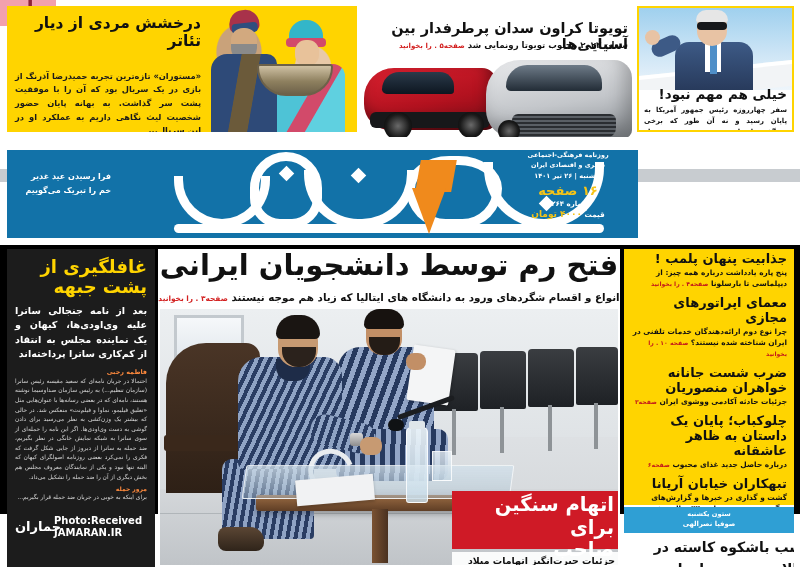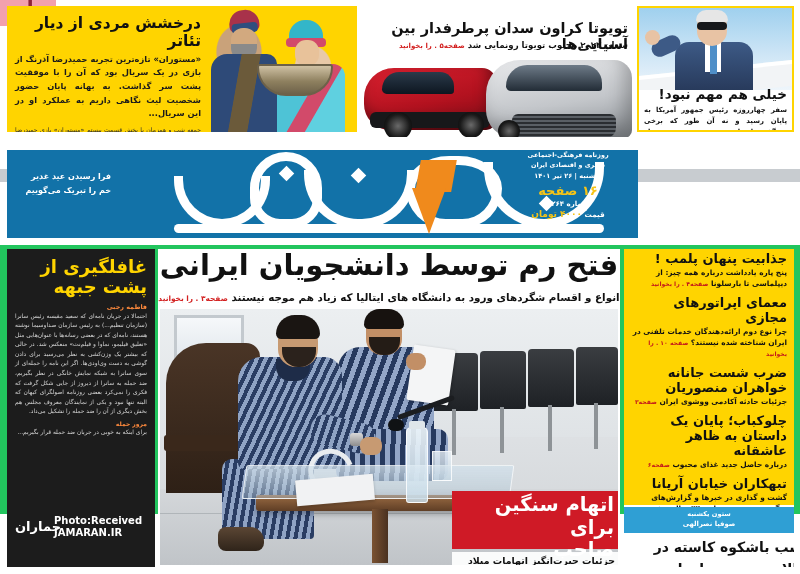--- a/index.html
+++ b/index.html
@@ -6,21 +6,21 @@
   * { box-sizing: border-box; margin: 0; padding: 0; }
   html, body {
     width: 800px; height: 574px;
     background: #ffffff;
     font-family: "DejaVu Sans", "Liberation Sans", sans-serif;
     overflow: hidden;
   }
   #page {
     position: relative;
     width: 800px; height: 514px;
-    background: #22c55e;
+    background: #000000;
   }
 
   
   .abs { position: absolute; }
 
   
   #top-strip {
     left: 0; top: 0; width: 800px; height: 137px;
     background: #ffffff;
     overflow: hidden;
@@ -75,21 +75,21 @@
   #fig-bowl { left: 52px; top: 58px; width: 76px; height: 32px;
      background: linear-gradient(180deg,#cfc1a4 0%, #8e805f 55%, #6d6149 100%);
      border-radius: 4px 4px 40px 40px; border: 2px solid #6d6149; }
 
   #theatre-text { position: absolute; right: 156px; top: 8px; width: 186px; }
   #theatre-head {
     font-size: 15.5px; font-weight: bold; color: #111;
     line-height: 1.18; letter-spacing: -0.3px; text-align: right;
   }
   #theatre-lead {
-    margin-top: 2px; font-size: 8.3px; line-height: 1.65; color: #1a1a1a;
+    margin-top: 19px; font-size: 8.3px; line-height: 1.65; color: #1a1a1a;
     text-align: justify; font-weight: bold;
   }
   #theatre-body {
     margin-top: 4px; font-size: 6.2px; line-height: 1.62; color: #2a2a2a;
     text-align: justify;
   }
 
   
   #panel-toyota {
     left: 362px; top: 6px; width: 270px; height: 126px;
@@ -529,20 +529,21 @@
 را تبریک
 می‌گوییم</div>
     </div>
   </div>
 
   <div id="col-left" class="abs">
     <div id="left-head">
       <span>غافلگیری از</span><br>
       <span>پشت جبهه</span>
     </div>
+    <div id="left-lead">بعد از نامه جنجالی ساترا علیه وی‌اودی‌ها، کیهان و یک نماینده مجلس به انتقاد از کم‌کاری ساترا پرداخته‌اند</div>
     <div id="left-byline">فاطمه رجبی</div>
     <div id="left-body">احتمالا در جریان نامه‌ای که سعید مقیسه رئیس ساترا (سازمان تنظیم...) به رئیس سازمان صداوسیما نوشته هستند، نامه‌ای که در بعضی رسانه‌ها با عنوان‌هایی مثل «تعلیق فیلیمو، نماوا و فیلم‌نت» منعکس شد. در حالی که بیشتر یک وزن‌کشی به نظر می‌رسید برای دادن گوشی به دست وی‌اودی‌ها. اگر این نامه را حمله‌ای از سوی ساترا به شبکه نمایش خانگی در نظر بگیریم، ضد حمله به ساترا از دیروز از جایی شکل گرفت که فکری را نمی‌کرد بعضی روزنامه اصولگرای کیهان که البته تنها نبود و یکی از نمایندگان معروف مجلس هم بخش دیگری از آن را ضد حمله را تشکیل می‌داد.</div>
     <div id="left-sub">مرور حمله</div>
     <div id="left-body2">برای اینکه به خوبی در جریان ضد حمله قرار بگیریم...</div>
 
     <div id="photo-credit">
       <div id="jam-logo">
         <span class="j">جماران</span>
       </div>
       <div id="credit-txt">

